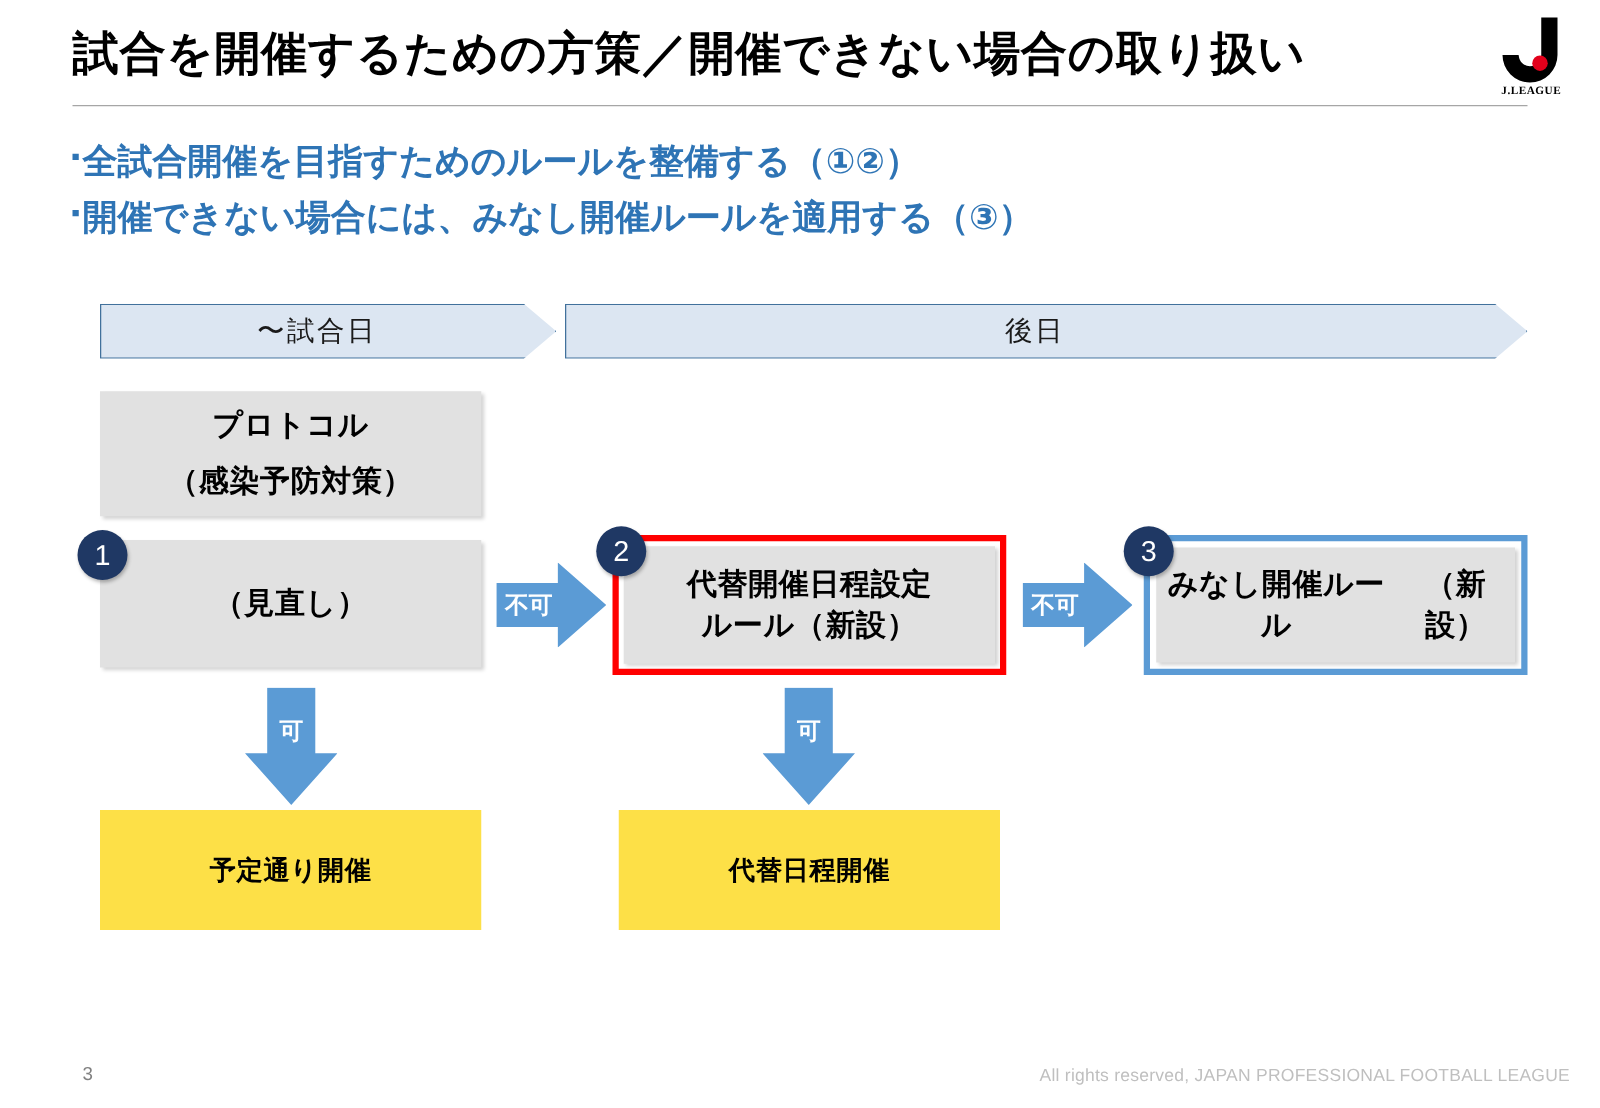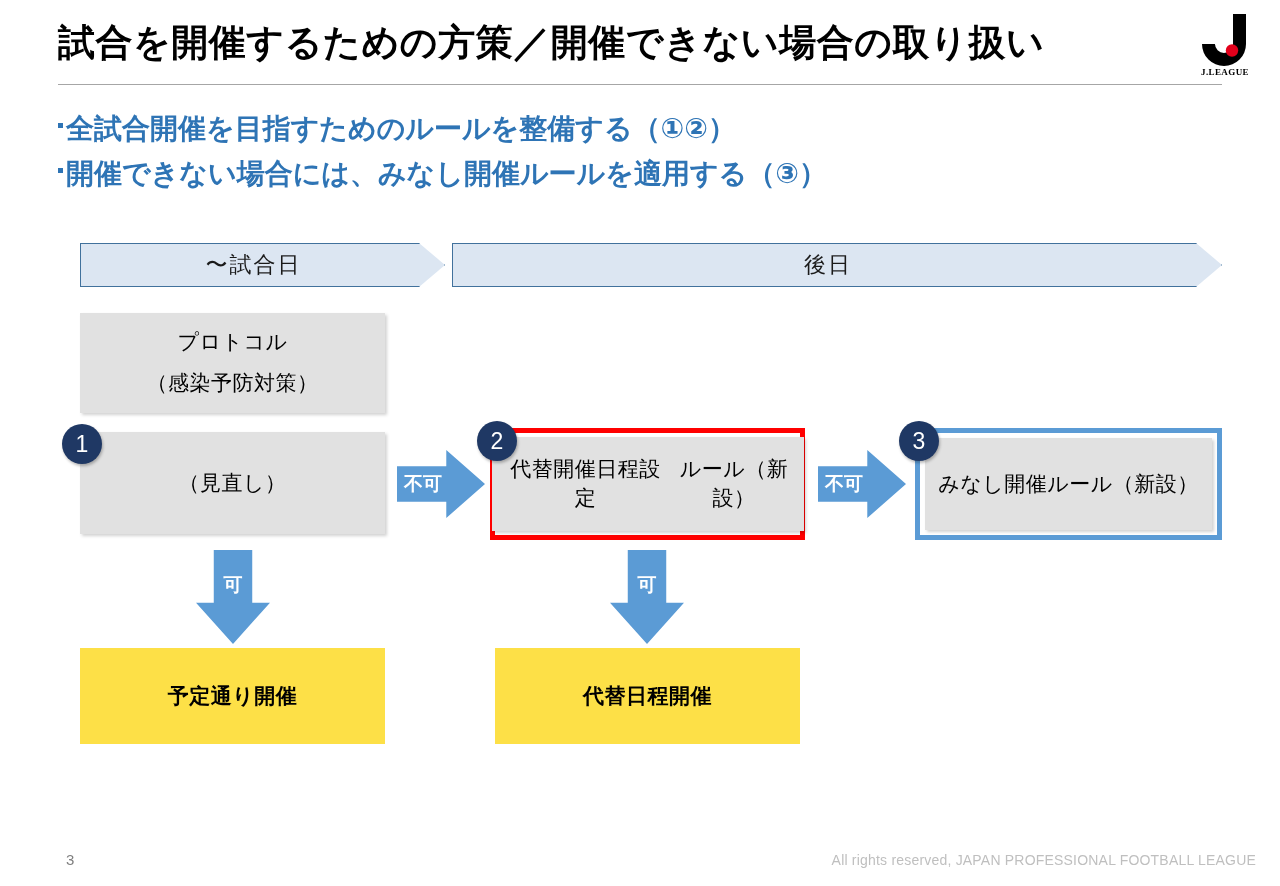--- a/index.html
+++ b/index.html
@@ -100,22 +100,22 @@
   
   .gbox {
     position: absolute;
     background: #e1e1e1;
     box-shadow: 2px 2px 3px rgba(0,0,0,0.18);
     display: flex;
     flex-direction: column;
     align-items: center;
     justify-content: center;
     text-align: center;
-    font-size: 21px;
-    font-weight: 400;
+    font-size: 24px;
+    font-weight: 700;
     color: #000000;
     line-height: 1.38;
     letter-spacing: 0.5px;
     box-sizing: border-box;
     gap: 12px;
   }
   .pbox {
     position: absolute;
     background: #fde047;
     display: flex;
@@ -136,24 +136,23 @@
     background: transparent;
     border: 5px solid #ff0000;
     padding: 4px;
     box-shadow: none;
   }
   .box-reschedule .inner {
     width: 100%; height: 100%;
     background: #e1e1e1;
     box-shadow: 2px 2px 3px rgba(0,0,0,0.18);
     display: flex;
-    flex-direction: row;
-    align-items: center;
-    justify-content: center;
-    padding-left: 15px;
+    flex-direction: column;
+    align-items: center;
+    justify-content: center;
   }
   .box-deemed {
     left: 915px; top: 428px; width: 307px; height: 112px;
     background: transparent;
     border: 5px solid #5b9bd5;
     padding: 5px;
     box-shadow: none;
   }
   .box-deemed .inner {
     width: 100%; height: 100%;

